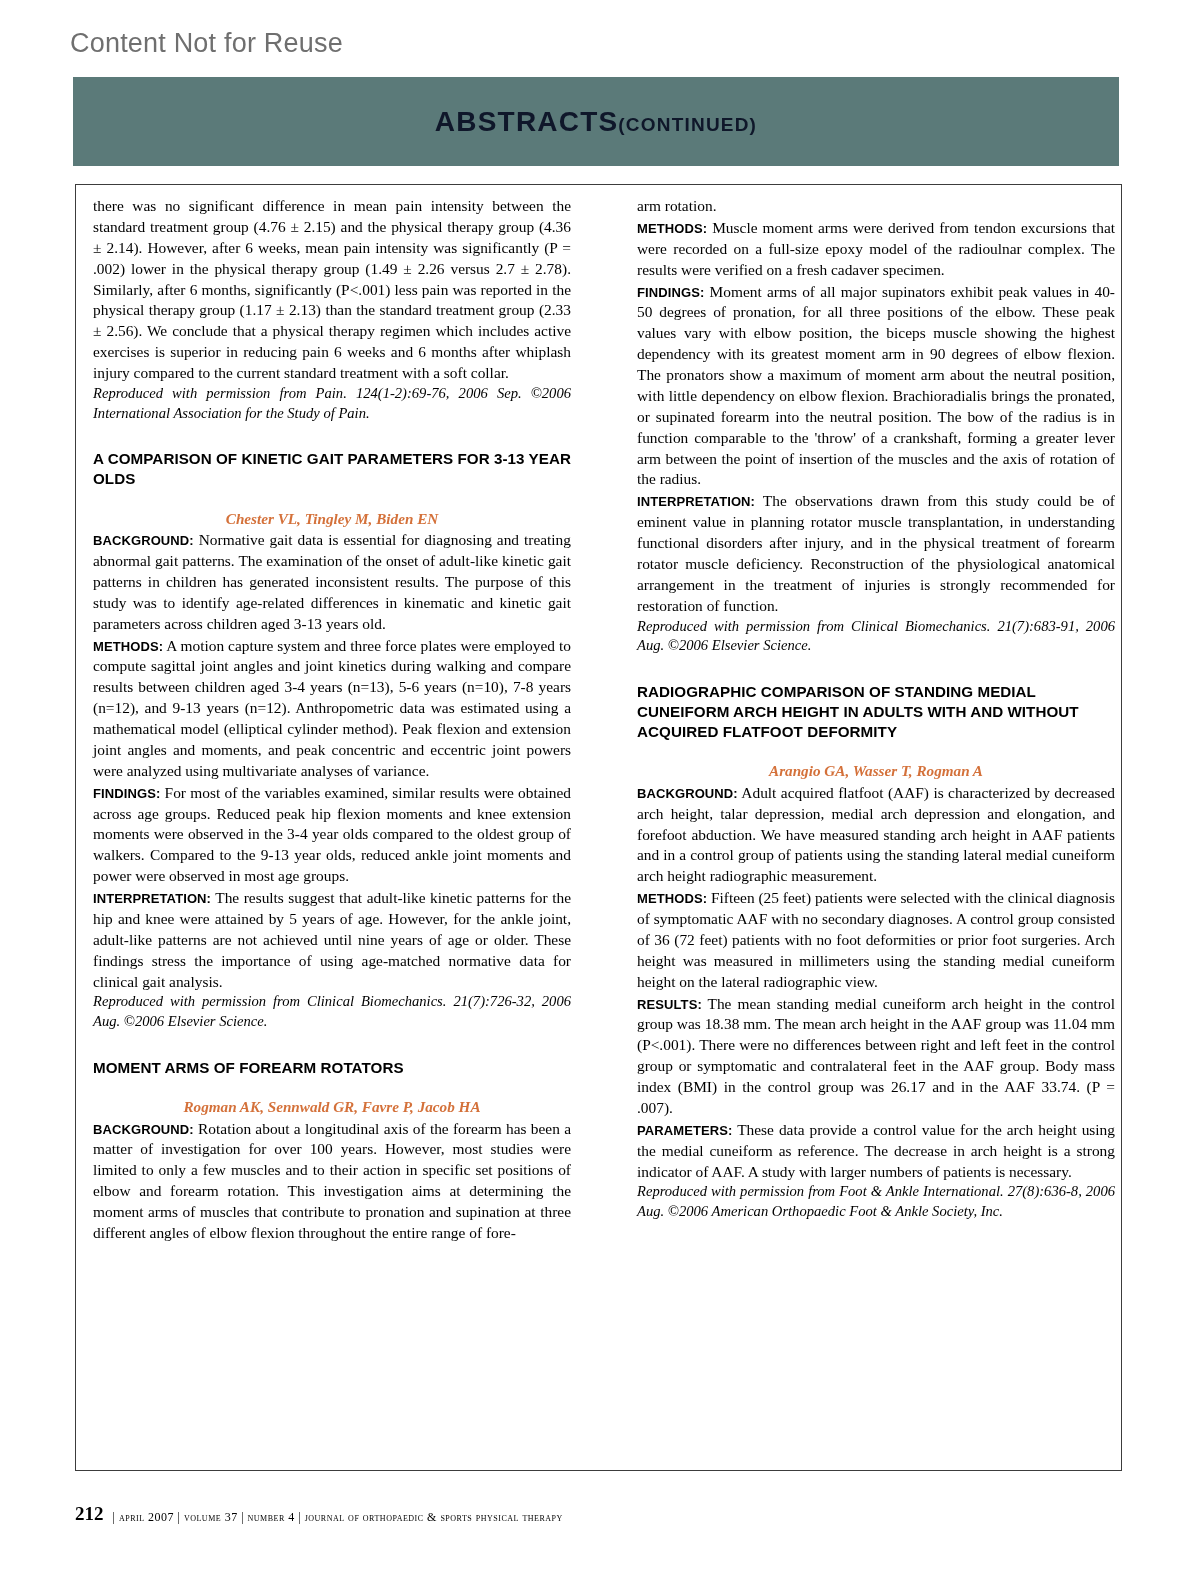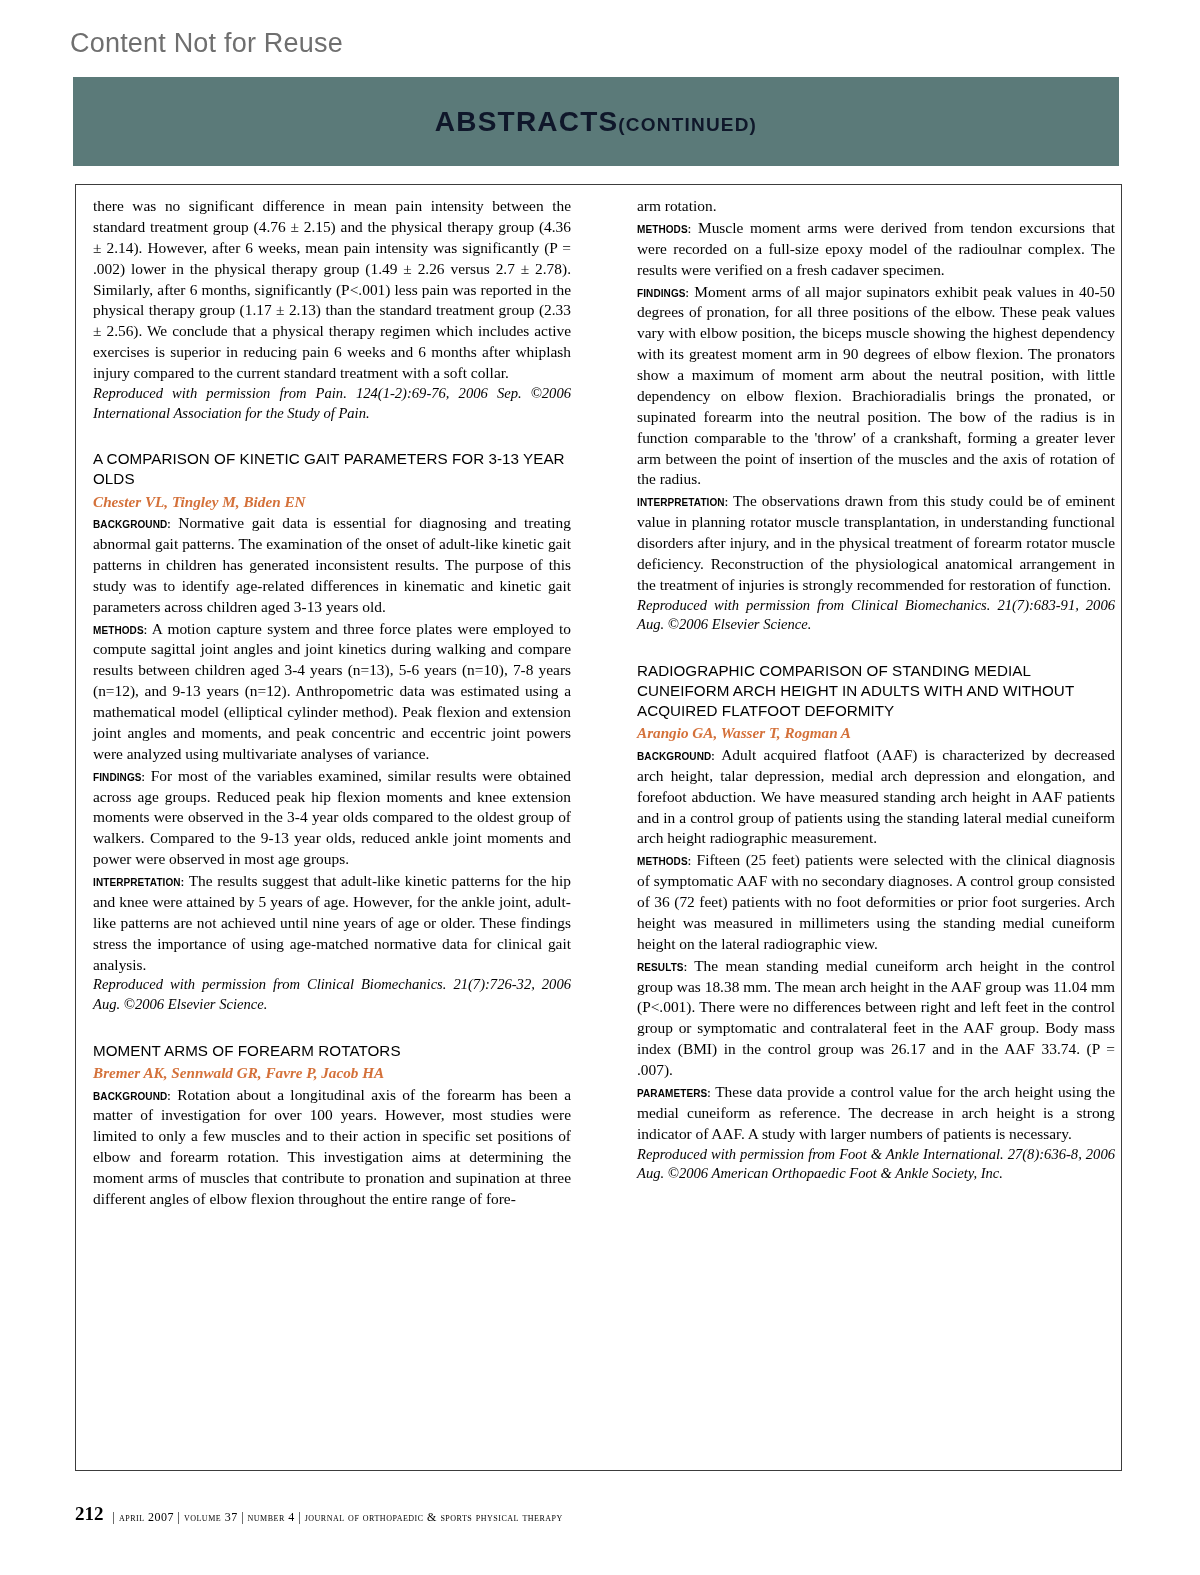--- a/index.html
+++ b/index.html
@@ -81,43 +81,43 @@
   }
   p {
     margin: 0;
   }
   .para {
     text-indent: 0;
   }
   .label {
     font-family: "Liberation Sans", sans-serif;
     font-weight: bold;
-    font-size: 10px;
+    font-size: 13px;
     letter-spacing: 0.1px;
   }
   .source {
     font-style: italic;
     font-size: 14.6px;
   }
   .art-title {
     font-family: "Liberation Sans", sans-serif;
-    font-weight: normal;
+    font-weight: bold;
     font-size: 15.2px;
     line-height: 1.32;
     letter-spacing: 0.05px;
     margin-top: 26px;
     text-align: left;
   }
   .authors {
     font-style: italic;
     font-weight: bold;
     color: #d4713a;
     font-size: 15.2px;
-    margin-top: 2px;
-    text-align: left;
+    margin-top: 19px;
+    text-align: center;
   }
   .body-text {
     margin-top: 1px;
   }
   .footer {
     position: absolute;
     bottom: 50px;
     left: 75px;
     width: 1047px;
     font-family: "Liberation Serif", serif;
@@ -172,21 +172,21 @@
           <span class="label">FINDINGS:</span><span> For most of the variables examined, similar results were obtained across age groups. Reduced peak hip flexion moments and knee extension moments were observed in the 3-4 year olds compared to the oldest group of walkers. Compared to the 9-13 year olds, reduced ankle joint moments and power were observed in most age groups.</span>
         </p>
         <p class="body-text">
           <span class="label">INTERPRETATION:</span><span> The results suggest that adult-like kinetic patterns for the hip and knee were attained by 5 years of age. However, for the ankle joint, adult-like patterns are not achieved until nine years of age or older. These findings stress the importance of using age-matched normative data for clinical gait analysis.</span>
         </p>
         <p class="source">Reproduced with permission from Clinical Biomechanics. 21(7):726-32, 2006 Aug. ©2006 Elsevier Science.</p>
       </div>
 
       <div>
         <p class="art-title">MOMENT ARMS OF FOREARM ROTATORS</p>
-        <p class="authors">Bremer AK, Sennwald GR, Favre P, Jacob HA</p>
+        <p class="authors">Rogman AK, Sennwald GR, Favre P, Jacob HA</p>
         <p class="body-text">
           <span class="label">BACKGROUND:</span><span> Rotation about a longitudinal axis of the forearm has been a matter of investigation for over 100 years. However, most studies were limited to only a few muscles and to their action in specific set positions of elbow and forearm rotation. This investigation aims at determining the moment arms of muscles that contribute to pronation and supination at three different angles of elbow flexion throughout the entire range of fore-</span>
         </p>
       </div>
 
     </div>
 
     <div class="col">
 
       <p class="para">arm rotation.</p>

